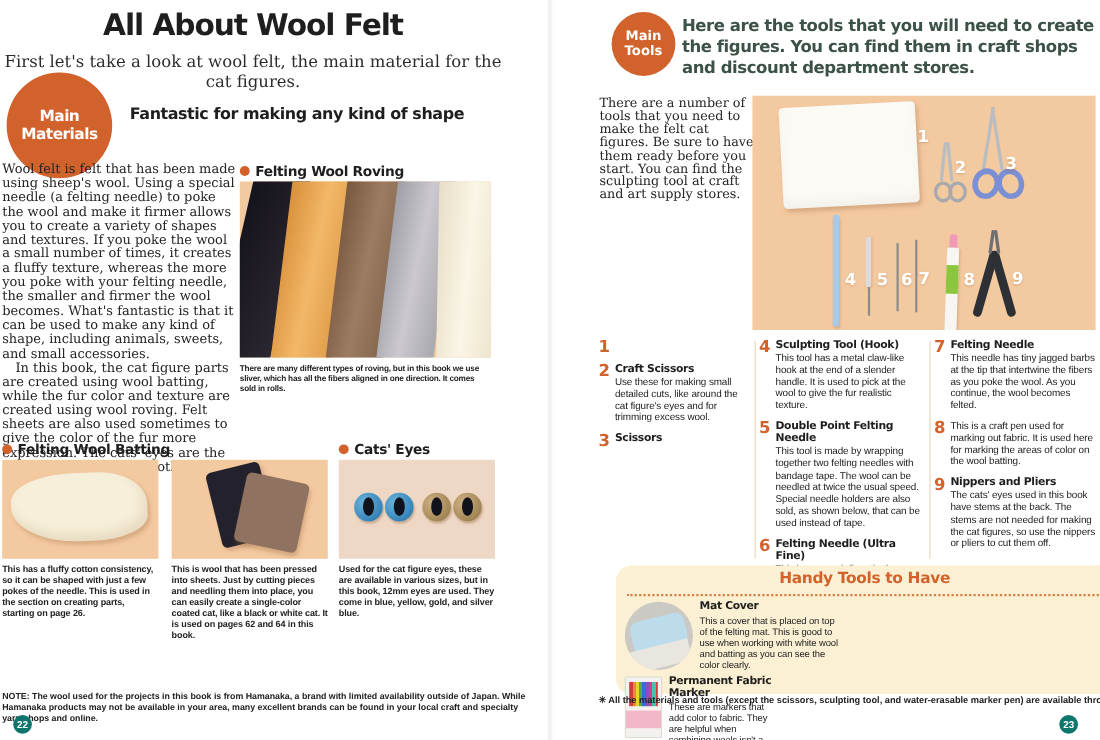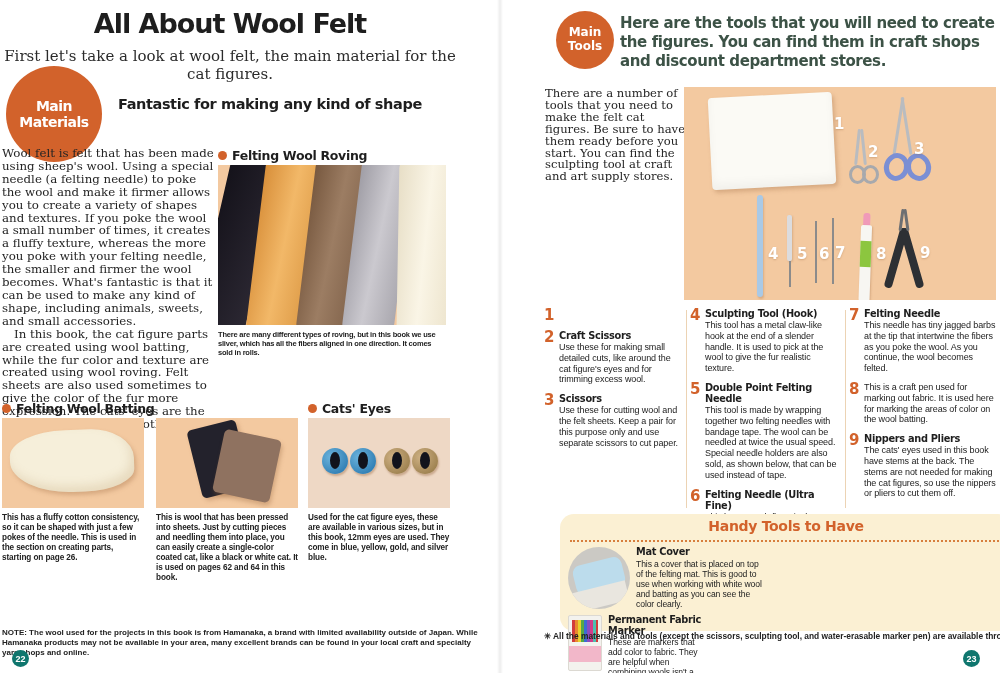--- a/index.html
+++ b/index.html
@@ -252,21 +252,20 @@
       <span class="tool-num">2</span>
       <div>
           <div class="tool-title">Craft Scissors</div>
         <div class="tool-desc">Use these for making small detailed cuts, like around the cat figure's eyes and for trimming excess wool.</div>
         </div>
     </div>
     <div class="tool-item">
       <span class="tool-num">3</span>
       <div>
           <div class="tool-title">Scissors</div>
-        <div class="tool-desc">Use these for cutting wool and the felt sheets. Keep a pair for this purpose only and use separate scissors to cut paper.</div>
         </div>
     </div>
   </div>
   <div class="col-divider" style="left:186px;"></div>
 
   <div class="tool-col" style="left:190px;width:152px;">
     <div class="tool-item">
       <span class="tool-num">4</span>
       <div>
           <div class="tool-title">Sculpting Tool (Hook)</div>

